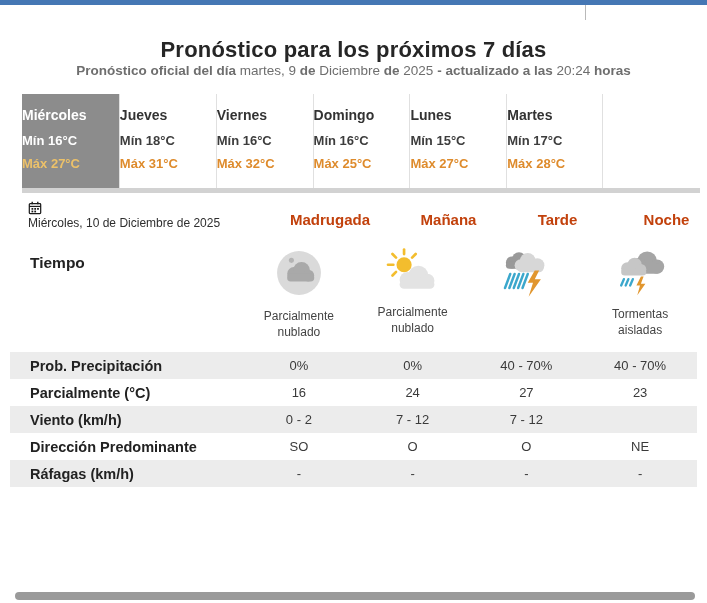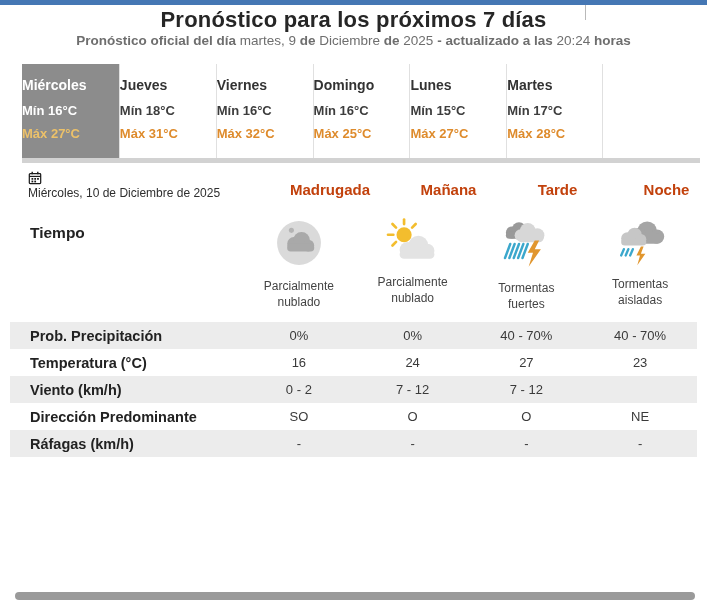--- a/index.html
+++ b/index.html
@@ -7,21 +7,21 @@
   body {
     width: 707px; height: 603px;
     font-family: "Liberation Sans", sans-serif;
     color: #333; overflow: hidden; position: relative;
   }
   .topbar { height: 5px; background: #4577b4; width: 100%; }
   .caret-tick { position: absolute; left: 585px; top: 5px; width: 1px; height: 15px; background: #b9b9b9; }
 
   .page-title {
     text-align: center; font-size: 22px; font-weight: bold; color: #262626;
-    margin-top: 2px; letter-spacing: 0.2px;
+    margin-top: 32px; letter-spacing: 0.2px;
   }
   .page-subtitle {
     text-align: center; font-size: 13.5px; color: #6e6e6e; margin-top: 0;
     white-space: pre-wrap;
   }
   .page-subtitle .b { font-weight: bold; }
 
   
   .tabs {
     display: grid; grid-template-columns: repeat(7, 1fr);
@@ -179,21 +179,20 @@
       <rect x="22" y="20" width="30" height="10" rx="5" fill="#d7d7d7"></rect>
       <g stroke="#3ba7cc" stroke-width="2.8" stroke-linecap="round">
         <line x1="14" y1="32" x2="8" y2="48"></line>
         <line x1="19" y1="32" x2="13" y2="48"></line>
         <line x1="24" y1="32" x2="18" y2="48"></line>
         <line x1="29" y1="32" x2="23" y2="48"></line>
         <line x1="34" y1="32" x2="28" y2="48"></line>
       </g>
       <path d="M42 28 L34 42 L40 42 L35 58 L49 38 L42 38 L47 28 Z" fill="#e1962e"></path>
     </svg>
-    <div class="caption">Tormentas fuertes</div>
   </div>
 
   <div class="weather-cell">
     <svg width="58" height="52" viewBox="0 0 64 58">
       <circle cx="40" cy="17" r="11" fill="#a5a5a5"></circle>
       <circle cx="51" cy="23" r="8" fill="#a5a5a5"></circle>
       <circle cx="31" cy="21" r="8" fill="#a5a5a5"></circle>
       <rect x="28" y="19" width="28" height="12" rx="6" fill="#a5a5a5"></rect>
       <circle cx="18" cy="25" r="7" fill="#c6c6c6"></circle>
       <circle cx="26" cy="21" r="8" fill="#c6c6c6"></circle>
@@ -211,21 +210,21 @@
 </div>
 
 <div class="grid trow shaded">
   <div class="rlabel">Prob. Precipitación</div>
   <div class="rval cell-c">0%</div>
   <div class="rval cell-c">0%</div>
   <div class="rval cell-c">40 - 70%</div>
   <div class="rval cell-c">40 - 70%</div>
 </div>
 <div class="grid trow">
-  <div class="rlabel">Temperatura (°C)</div>
+  <div class="rlabel">Parcialmente (°C)</div>
   <div class="rval cell-c">16</div>
   <div class="rval cell-c">24</div>
   <div class="rval cell-c">27</div>
   <div class="rval cell-c">23</div>
 </div>
 <div class="grid trow shaded">
   <div class="rlabel">Viento (km/h)</div>
   <div class="rval cell-c">0 - 2</div>
   <div class="rval cell-c">7 - 12</div>
   <div class="rval cell-c">7 - 12</div>

